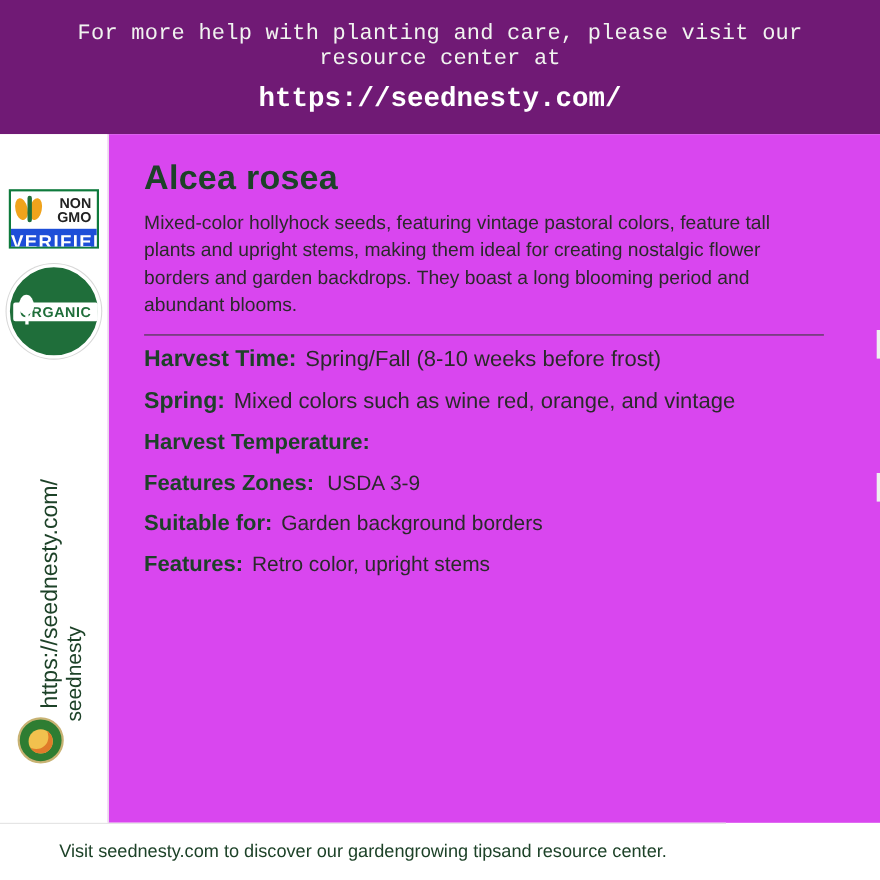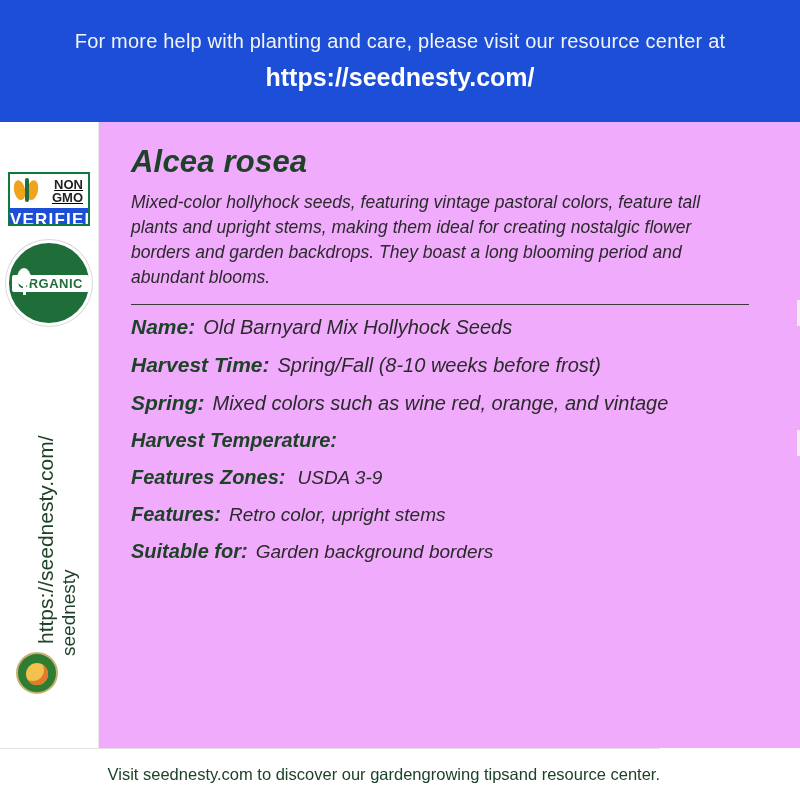--- a/index.html
+++ b/index.html
@@ -16,27 +16,28 @@
     height: 800px;
     background: #ffffff;
   }
 
   
   .banner {
     position: absolute;
     left: 0; top: 0;
     width: 800px;
     height: 122px;
-    background: #1d4ed8;
+    background: #701a75;
     color: #ffffff;
     display: flex;
     flex-direction: column;
     align-items: center;
     justify-content: center;
     text-align: center;
+    font-family: Liberation Mono, monospace;
   }
   .banner-line1 {
     font-size: 20px;
     letter-spacing: .2px;
     color: #f1f4f0;
     padding: 0 30px;
   }
   .banner-line2 {
     font-size: 25px;
     font-weight: bold;
@@ -56,21 +57,20 @@
   
   .nongmo {
     position: absolute;
     left: 8px; top: 50px;
     width: 82px; height: 54px;
     border: 2px solid #0e7a3c;
     background: #ffffff;
     display: flex;
     flex-direction: column;
     overflow: hidden;
-    text-decoration: underline;
   }
   .nongmo-top {
     flex: 1;
     display: flex;
     align-items: center;
   }
   .nongmo-butterfly {
     width: 28px;
     height: 34px;
     position: relative;
@@ -201,23 +201,22 @@
     color: #1d4228;
     white-space: nowrap;
   }
 
   
   .card {
     position: absolute;
     left: 98px; top: 122px;
     width: 702px;
     height: 626px;
-    background: #f0abfc;
+    background: #d946ef;
     border-left: 1px solid #e9e9e9;
-    font-style: italic;
   }
   .card-inner {
     padding: 22px 30px 0 32px;
   }
   .title {
     font-size: 31px;
     font-weight: bold;
     color: #1d4228;
     letter-spacing: .2px;
     margin-bottom: 10px;
@@ -272,21 +271,21 @@
   
   .footer {
     position: absolute;
     left: 0; bottom: 0;
     width: 660px;
     height: 52px;
     background: #ffffff;
     border-top: 1px solid #e3e3e3;
     display: flex;
     align-items: center;
-    justify-content: flex-end;
+    justify-content: center;
   }
   .footer-text {
     font-size: 16.5px;
     color: #1d4228;
   }
 
   
   .edge-mark {
     position: absolute;
     right: 0;
@@ -341,47 +340,43 @@
     </div>
   </div>
 
   <div class="card">
     <div class="card-inner">
       <div class="title">Alcea rosea</div>
       <div class="desc">Mixed-color hollyhock seeds, featuring vintage pastoral colors, feature tall plants and upright stems, making them ideal for creating nostalgic flower borders and garden backdrops. They boast a long blooming period and abundant blooms.</div>
       <div class="divider"></div>
 
       <div class="specs">
-        <div class="spec s0">
-          <span class="spec-label">Name:</span>
-          <span class="spec-value">Old Barnyard Mix Hollyhock Seeds</span>
-        </div>
         <div class="spec s1">
           <span class="spec-label">Harvest Time:</span>
           <span class="spec-value">Spring/Fall (8-10 weeks before frost)</span>
         </div>
         <div class="spec s2">
           <span class="spec-label">Spring:</span>
           <span class="spec-value">Mixed colors such as wine red, orange, and vintage</span>
         </div>
         <div class="spec s3">
           <span class="spec-label">Harvest Temperature:</span>
         </div>
         <div class="spec s5">
           <span class="spec-label">Features Zones:</span>
           <span class="spec-value">USDA 3-9</span>
         </div>
+        <div class="spec s7">
+          <span class="spec-label">Suitable for:</span>
+          <span class="spec-value">Garden background borders</span>
+        </div>
         <div class="spec s6">
           <span class="spec-label">Features:</span>
           <span class="spec-value">Retro color, upright stems</span>
         </div>
-        <div class="spec s7">
-          <span class="spec-label">Suitable for:</span>
-          <span class="spec-value">Garden background borders</span>
-        </div>
       </div>
     </div>
   </div>
 
   <div class="edge-mark" style="top:300px;height:26px;"></div>
   <div class="edge-mark" style="top:430px;height:26px;"></div>
 
   <div class="footer">
     <div class="footer-text">Visit seednesty.com to discover our gardengrowing tipsand resource center.</div>
   </div>

